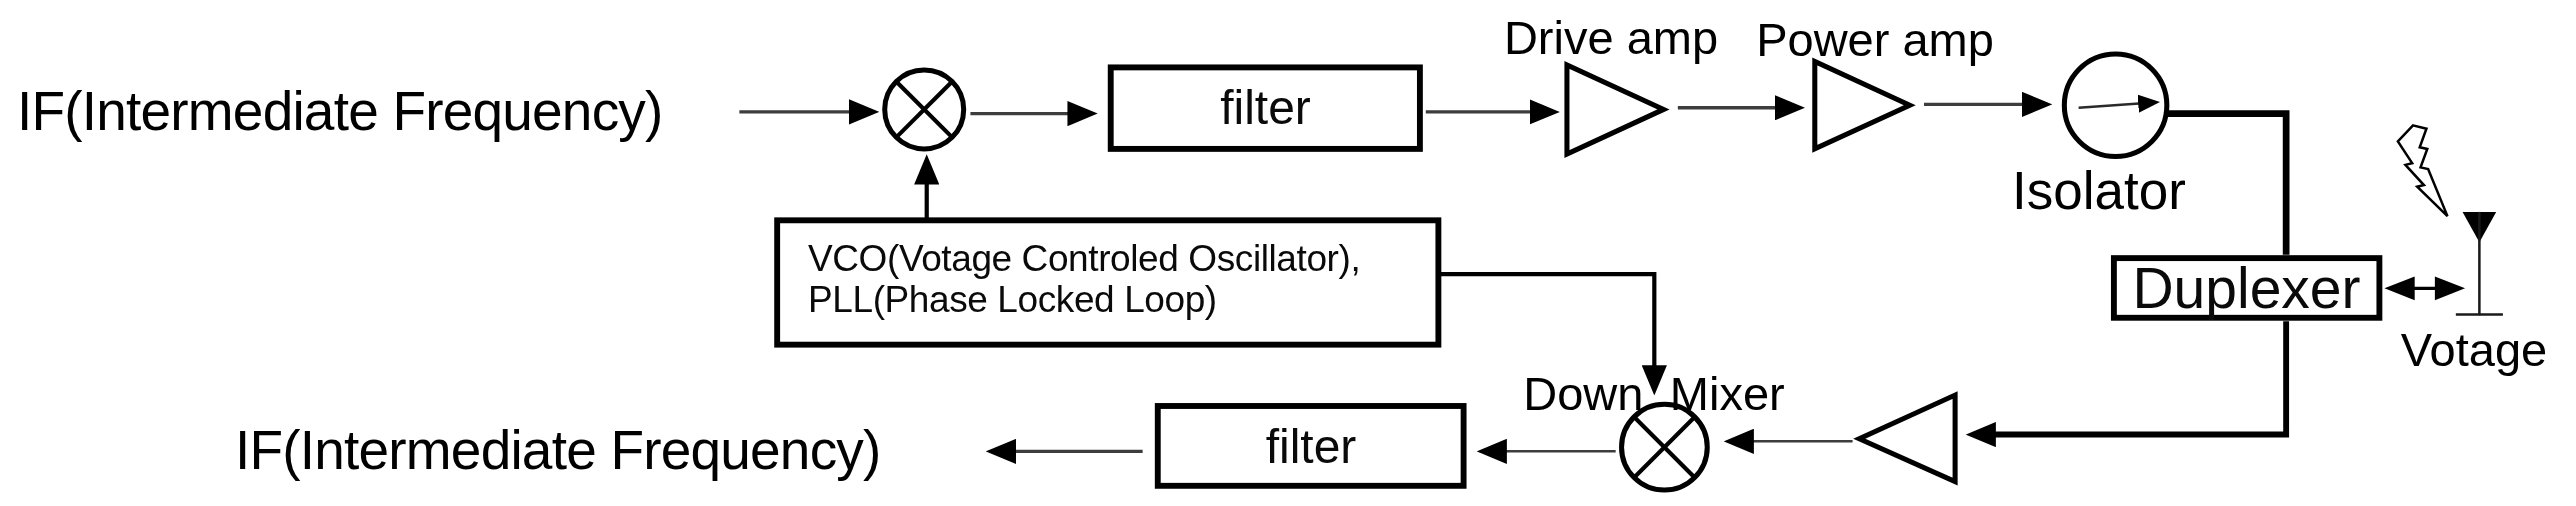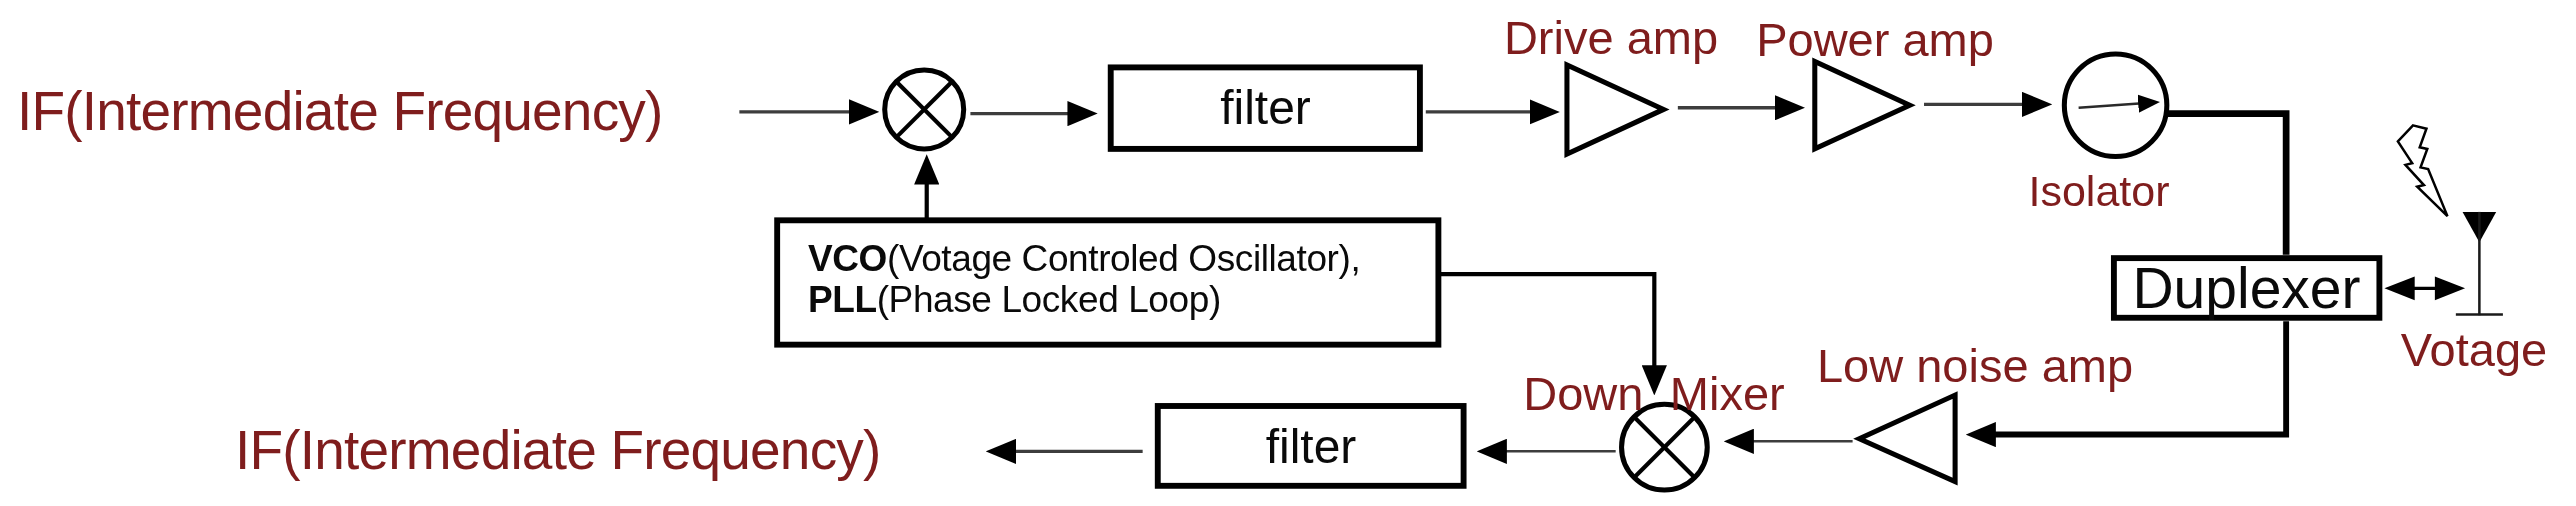--- a/index.html
+++ b/index.html
@@ -8,38 +8,38 @@
     width:2576px;height:507px;
     background:#ffffff;
     font-family:"Liberation Sans", sans-serif;
     color:#0a0a0a;
     overflow:hidden;
   }
   #wires{position:absolute;left:0;top:0;width:2576px;height:507px;}
   .lbl{
     position:absolute;
     white-space:nowrap;
-    color:#7f1d1d;
+    color:#000000;
     line-height:1;
   }
   .lbl.center{transform:translateX(-50%);}
   .if-label{font-size:55px;line-height:55px;letter-spacing:-0.8px;}
   .small-label{font-size:47px;line-height:50px;}
   .box-label{
     position:absolute;
     display:flex;align-items:center;justify-content:center;
     font-size:48px;
   }
   .vco-text{
     position:absolute;
     left:808px;top:238px;
     font-size:37px;line-height:41px;
     letter-spacing:-0.4px;
   }
-  .vco-text b{font-weight:bold;}
+  .vco-text b{font-weight:normal;}
 </style>
 </head>
 <body>
 
 <div id="stage">
 
   <svg id="wires" viewBox="0 0 3066 603" xmlns="http://www.w3.org/2000/svg">
     <defs>
       <marker id="arw" viewBox="0 0 12 10" refX="0.5" refY="5" markerWidth="36" markerHeight="30" orient="auto" markerUnits="userSpaceOnUse">
         <path d="M0 0 L12 5 L0 10 Z" fill="#000000"></path>
@@ -115,27 +115,26 @@
   </svg>
 
   <div class="lbl if-label" style="left:17px;top:84px;">IF(Intermediate Frequency)</div>
 
   <div class="box-label" style="left:1111px;top:67px;width:309px;height:81px;">filter</div>
 
   <div class="lbl small-label center" style="left:1611px;top:13.4px;">Drive amp</div>
 
   <div class="lbl small-label center" style="left:1875px;top:15px;">Power amp</div>
 
-  <div class="lbl small-label center" style="left:2099px;top:166px;font-size:43px;">Isolator</div>
+  <div class="lbl small-label center" style="left:2099px;top:166px;font-size:53px;">Isolator</div>
 
   <div class="box-label" style="left:2114px;top:258px;width:265px;height:60px;font-size:57px;">Duplexer</div>
 
   <div class="lbl small-label center" style="left:2474px;top:325px;">Votage</div>
 
-  <div class="lbl small-label center" style="left:1975px;top:341px;">Low noise amp</div>
 
   <div class="lbl small-label center" style="left:1654px;top:369px;word-spacing:13.4px;">Down Mixer</div>
 
   <div class="box-label" style="left:1158px;top:406px;width:306px;height:80px;">filter</div>
 
   <div class="lbl if-label" style="left:235px;top:423px;">IF(Intermediate Frequency)</div>
 
   <div class="vco-text">
     <div><b>VCO</b><span>(Votage Controled Oscillator),</span></div>
     <div><b>PLL</b><span>(Phase Locked Loop)</span></div>

